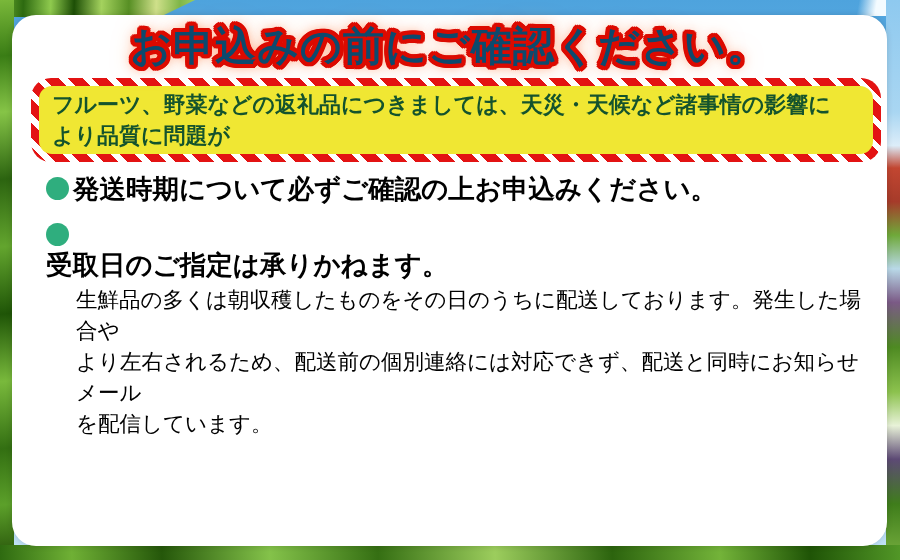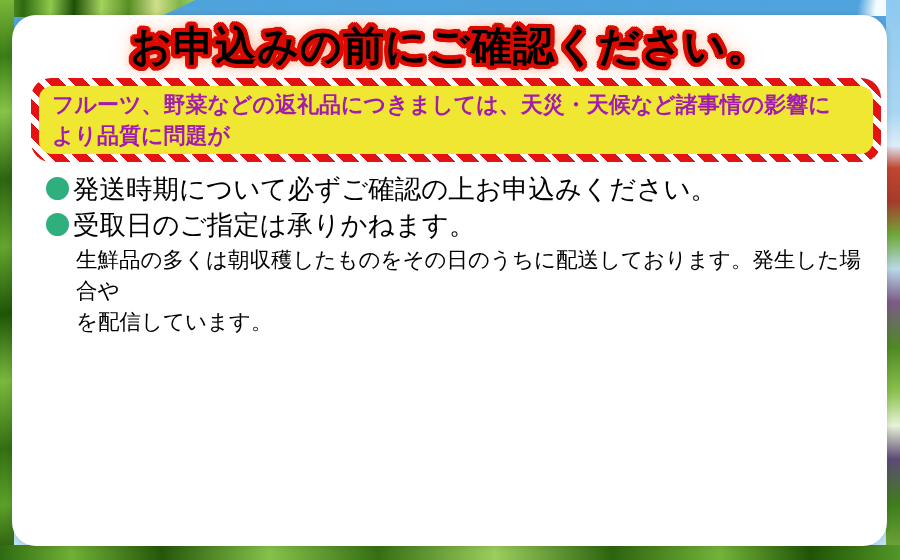--- a/index.html
+++ b/index.html
@@ -45,21 +45,21 @@
   .card{
     position:absolute;left:12px;right:13px;top:15px;bottom:14px;
     background:#ffffff;border-radius:24px;
     box-shadow:0 0 6px rgba(0,0,0,.15);
   }
   
   .title{
     margin-top:3px;
     text-align:center;
     font-size:41px;line-height:56px;font-weight:800;letter-spacing:1px;
-    color:#000000;
+    color:#0c4a6e;
     text-shadow:
       4px 0 var(--title-outline,#dc0a00), -4px 0 var(--title-outline,#dc0a00),
       0 4px var(--title-outline,#dc0a00), 0 -4px var(--title-outline,#dc0a00),
       3px 3px var(--title-outline,#dc0a00), 3px -3px var(--title-outline,#dc0a00),
       -3px 3px var(--title-outline,#dc0a00), -3px -3px var(--title-outline,#dc0a00),
       4px 2px var(--title-outline,#dc0a00), 4px -2px var(--title-outline,#dc0a00),
       -4px 2px var(--title-outline,#dc0a00), -4px -2px var(--title-outline,#dc0a00),
       2px 4px var(--title-outline,#dc0a00), 2px -4px var(--title-outline,#dc0a00),
       -2px 4px var(--title-outline,#dc0a00), -2px -4px var(--title-outline,#dc0a00),
       0 0 12px rgba(255,70,0,.85), 0 0 22px rgba(255,130,40,.55);
@@ -68,31 +68,31 @@
   .stripe-box{
     margin:4px 6px 0 19px;
     padding:8px;border-radius:20px;
     background:repeating-linear-gradient(45deg,
       var(--stripe-red,#e31313) 0 11px, #ffffff 11px 17px);
   }
   .yellow-inner{
     border-radius:13px;
     background:var(--yellow-box-bg,#f0e733);
     padding:3px 28px 3px 13px;
-    font-size:22px;line-height:31px;font-weight:700;color:#a21caf;
+    font-size:22px;line-height:31px;font-weight:700;color:#14532d;
     letter-spacing:0px;
   }
   
   .checkpoints{margin:12px 18px 0 34px;}
   .bullet-row{
     display:flex;align-items:flex-start;gap:4px;
-    font-size:26.5px;line-height:30px;font-weight:400;color:#000;
+    font-size:26.5px;line-height:30px;font-weight:700;color:#000;
   }
   .bullet-row.r1{margin-top:4px;}
-  .bullet-row.r2{margin-top:6px;}
+  .bullet-row.r2{margin-top:16px;flex-direction:column;}
   .dot{
     flex:0 0 auto;width:23px;height:23px;border-radius:50%;
     background:var(--bullet-green,#2fae7e);
     margin-top:3px;
   }
   .fresh-note{
     margin:5px 0 5px 30px;
     font-size:21.5px;line-height:31px;font-weight:400;color:#000;
   }
 </style>
@@ -123,18 +123,19 @@
       <span>発送時期について必ずご確認の上お申込みください。</span>
     </div>
 
     <div class="bullet-row r2">
       <span class="dot"></span>
       <span>受取日のご指定は承りかねます。</span>
     </div>
 
     <div class="fresh-note">
       <div>生鮮品の多くは朝収穫したものをその日のうちに配送しております。発生した場合や</div>
+      <div>より左右されるため、配送前の個別連絡には対応できず、配送と同時にお知らせメール</div>
       <div>を配信しています。</div>
     </div>
 
   </div>
 
 </div>
 
 </body></html>

